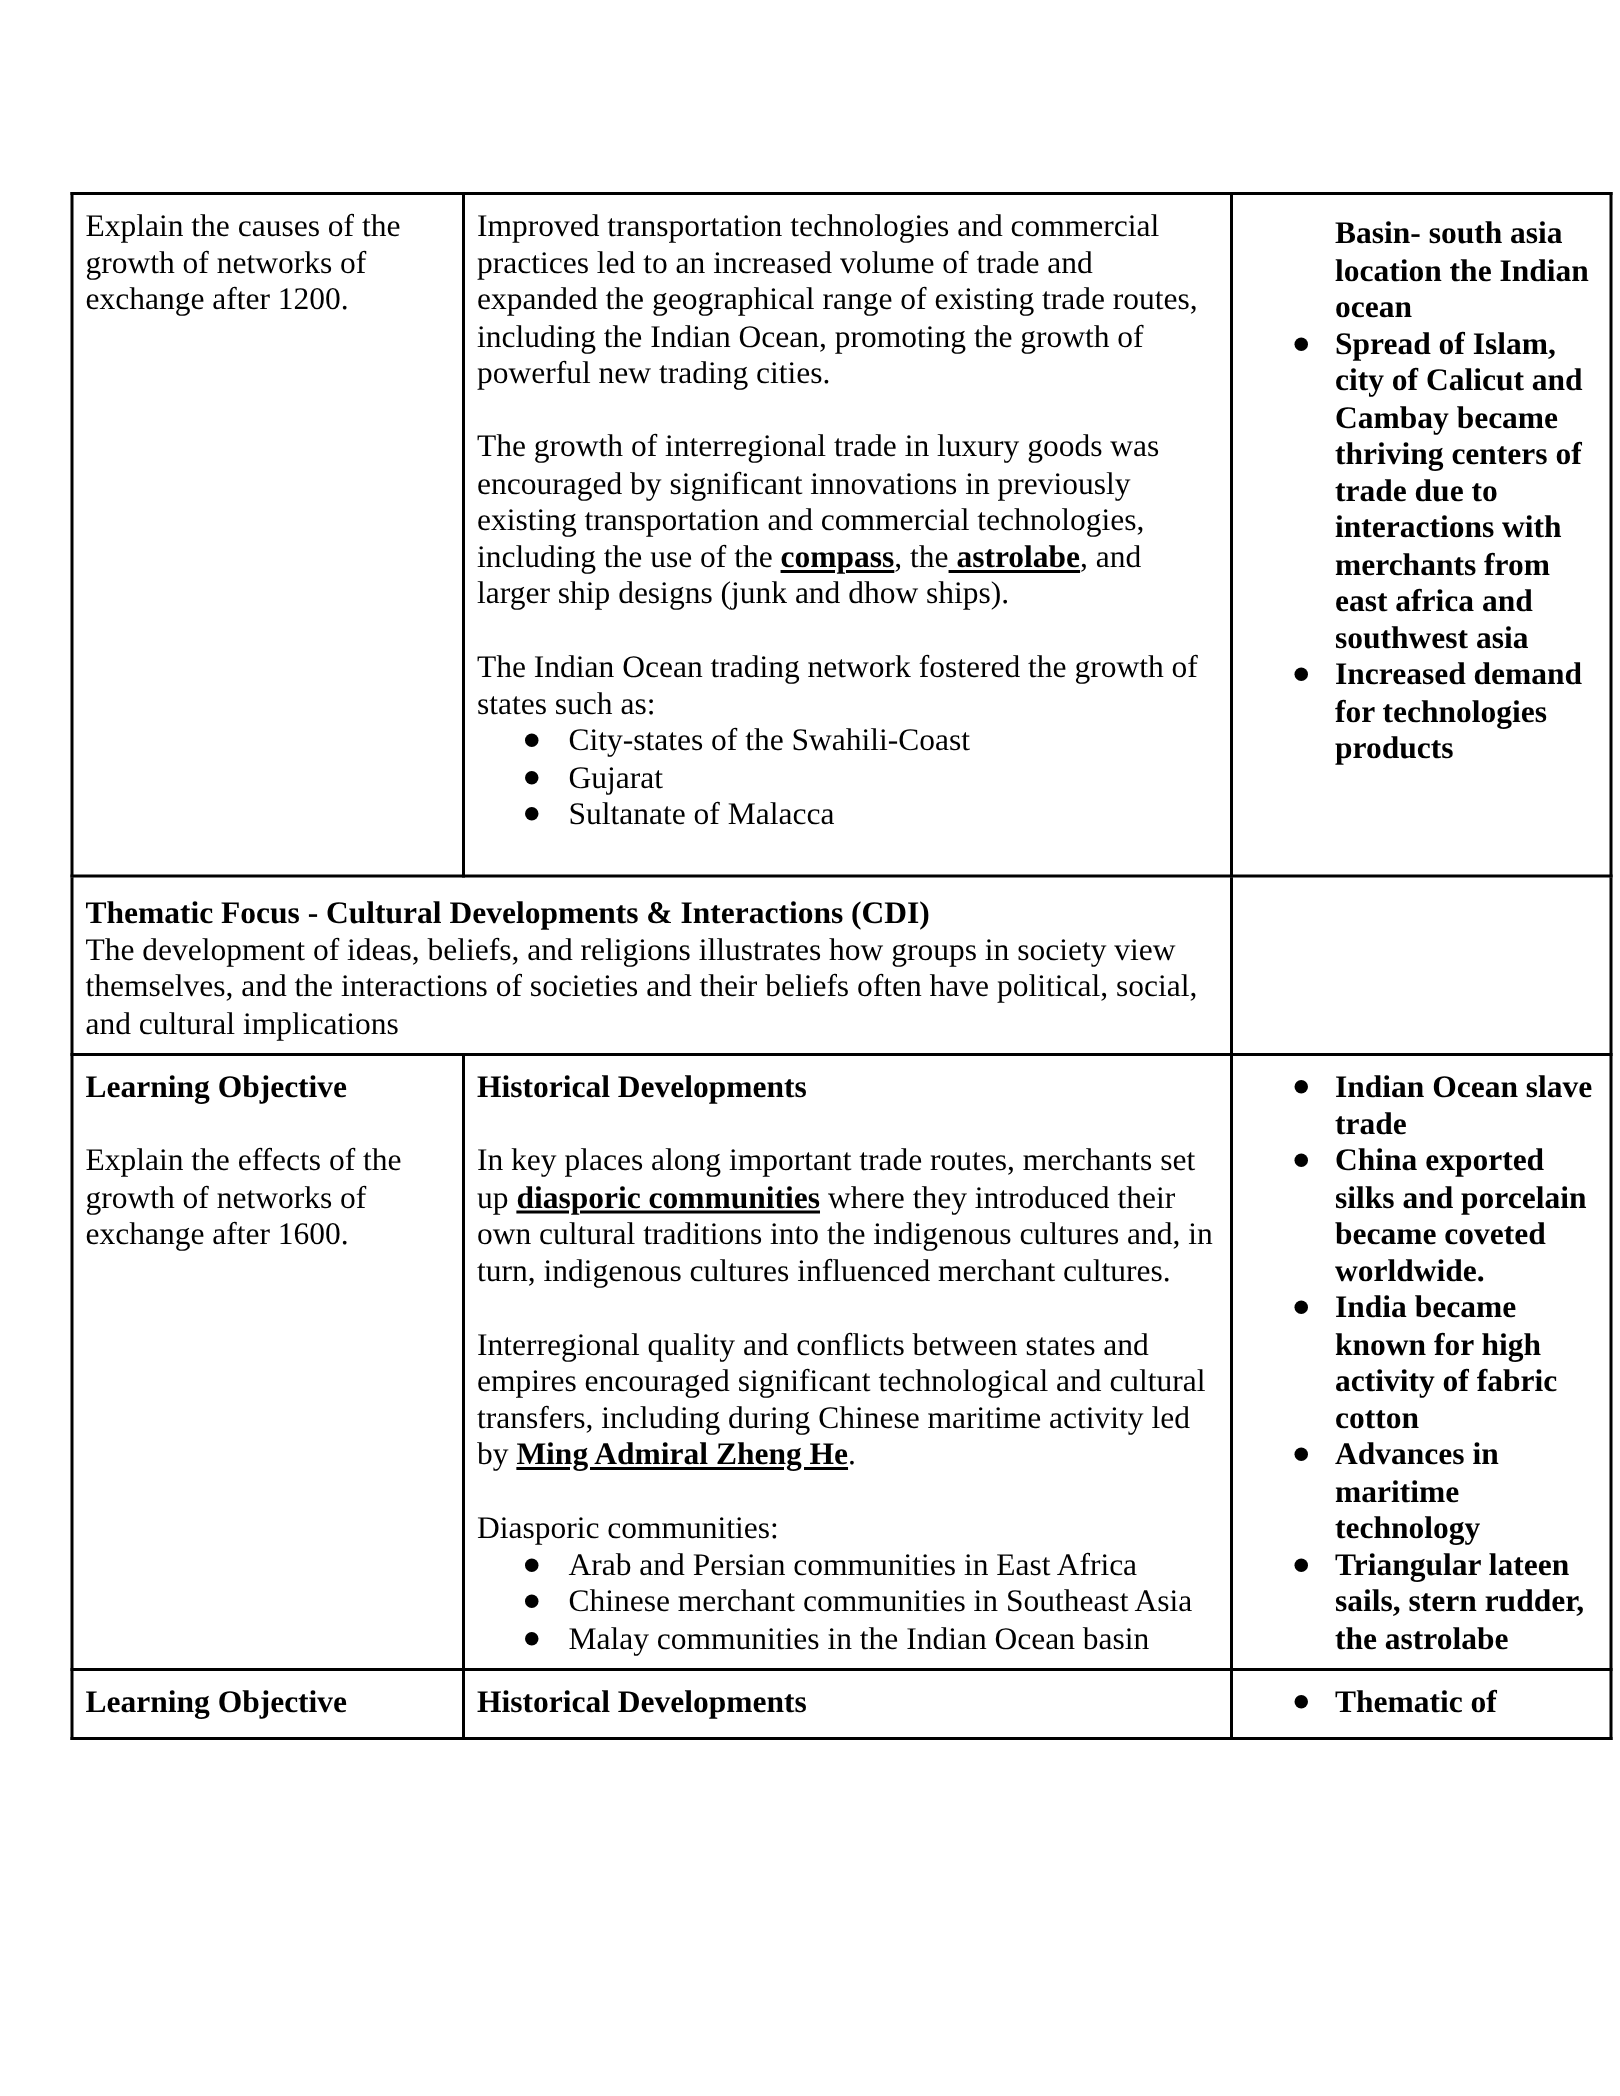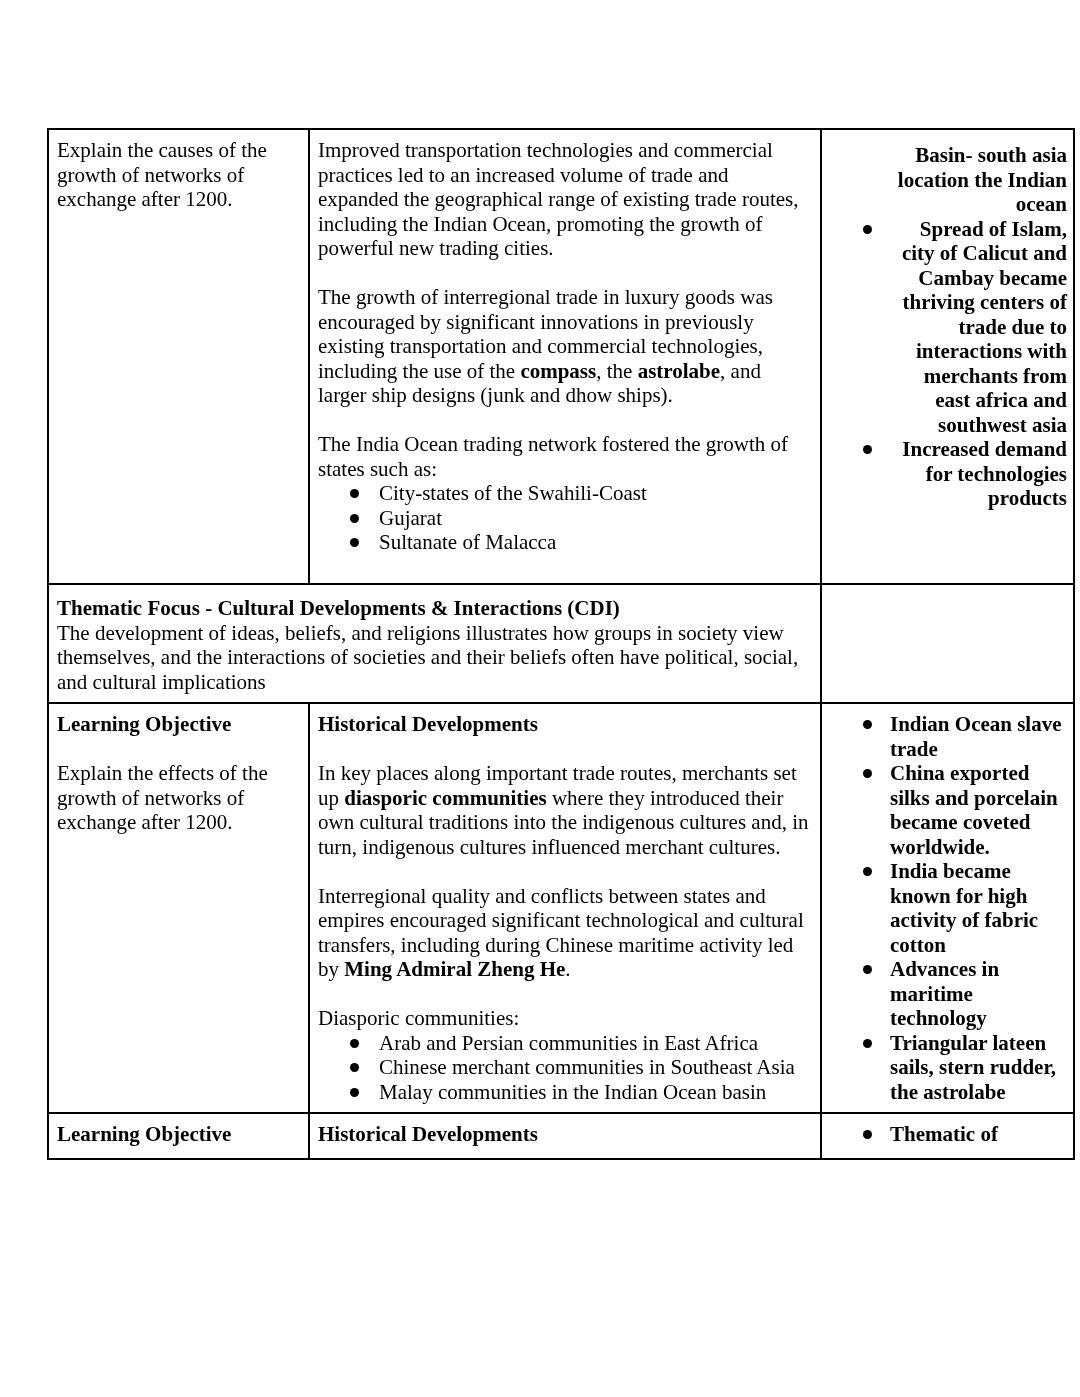--- a/index.html
+++ b/index.html
@@ -25,25 +25,25 @@
     table-layout: fixed;
   }
   td {
     border: 2px solid #000000;
     vertical-align: top;
     padding: 8px 6px 8px 8px;
     box-sizing: border-box;
     word-wrap: break-word;
   }
   td.pad-deep { }
-  td.pad-notes { padding-top: 13px; text-align: right; }
+  td.pad-notes { padding-top: 13px; }
   .para { margin: 0; }
   .gap { margin-top: 24.5px; }
   .hdr { font-weight: bold; }
-  .bu { font-weight: bold; }
+  .bu { font-weight: bold; text-decoration: underline; }
   .bi {
     position: relative;
     padding-left: 61px;
   }
   .bi.dotted::before {
     content: "";
     position: absolute;
     left: 32px;
     top: 8px;
     width: 9px;
@@ -67,21 +67,21 @@
   </colgroup>
 
   <tbody>
       <tr style="height:455px">
     <td class="pad-deep">
       <p class="para">Explain the causes of the growth of networks of exchange after 1200.</p>
     </td>
     <td class="pad-deep">
       <p class="para">Improved transportation technologies and commercial practices led to an increased volume of trade and expanded the geographical range of existing trade routes, including the Indian Ocean, promoting the growth of powerful new trading cities.</p>
       <p class="para gap"><span>The growth of interregional trade in luxury goods was encouraged by significant innovations in previously existing transportation and commercial technologies, including the use of the </span><span class="bu">compass</span><span>, the</span><span class="bu"> astrolabe</span><span>, and larger ship designs (junk and dhow ships).</span></p>
-      <p class="para gap">The India Ocean trading network fostered the growth of states such as:</p>
+      <p class="para gap">The Indian Ocean trading network fostered the growth of states such as:</p>
       <div>
         <div class="bi dotted">City-states of the Swahili-Coast</div>
         <div class="bi dotted">Gujarat</div>
         <div class="bi dotted">Sultanate of Malacca</div>
       </div>
     </td>
     <td class="pad-notes notes-cell">
       <div>
         <div class="bi">Basin- south asia location the Indian ocean</div>
         <div class="bi dotted">Spread of Islam, city of Calicut and Cambay became thriving centers of trade due to interactions with merchants from east africa and southwest asia</div>
@@ -94,21 +94,21 @@
     <td colspan="2" class="thematic-cell">
       <p class="para hdr">Thematic Focus - Cultural Developments &amp; Interactions (CDI)</p>
       <p class="para">The development of ideas, beliefs, and religions illustrates how groups in society view themselves, and the interactions of societies and their beliefs often have political, social, and cultural implications</p>
     </td>
     <td></td>
   </tr>
 
   <tr style="height:409px">
     <td>
       <p class="para hdr">Learning Objective</p>
-      <p class="para gap">Explain the effects of the growth of networks of exchange after 1200.</p>
+      <p class="para gap">Explain the effects of the growth of networks of exchange after 1600.</p>
     </td>
     <td>
       <p class="para hdr">Historical Developments</p>
       <p class="para gap"><span>In key places along important trade routes, merchants set up </span><span class="bu">diasporic communities</span><span> where they introduced their own cultural traditions into the indigenous cultures and, in turn, indigenous cultures influenced merchant cultures.</span></p>
       <p class="para gap"><span>Interregional quality and conflicts between states and empires encouraged significant technological and cultural transfers, including during Chinese maritime activity led by </span><span class="bu">Ming Admiral Zheng He</span><span>.</span></p>
       <p class="para gap">Diasporic communities:</p>
       <div>
         <div class="bi dotted">Arab and Persian communities in East Africa</div>
         <div class="bi dotted">Chinese merchant communities in Southeast Asia</div>
         <div class="bi dotted">Malay communities in the Indian Ocean basin</div>

